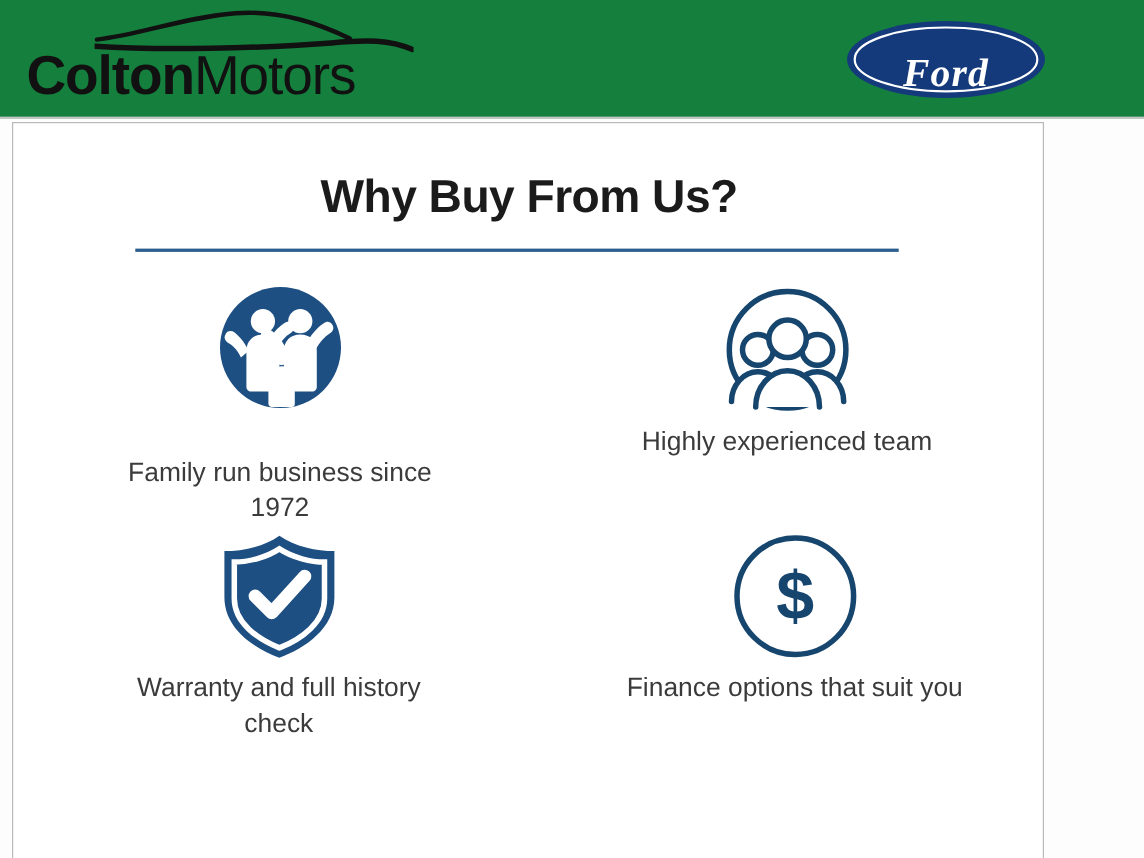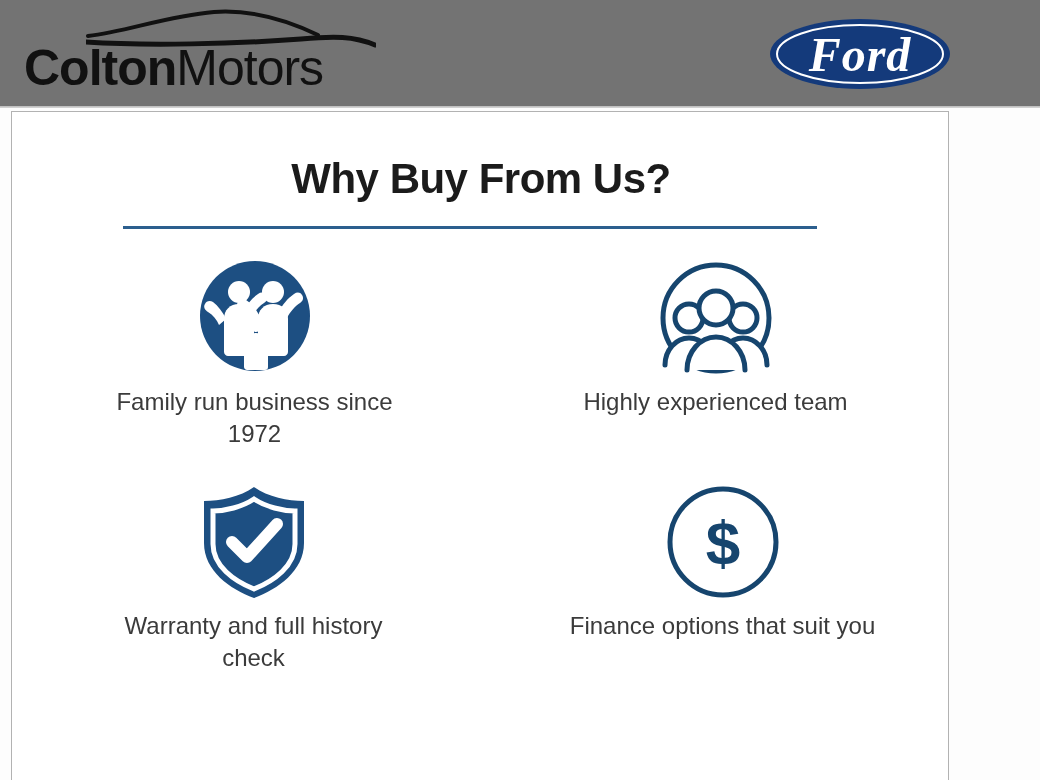--- a/index.html
+++ b/index.html
@@ -21,21 +21,21 @@
     background: #fdfdfd;
   }
 
   
   #header {
     position: absolute;
     left: 0;
     top: 0;
     width: 1040px;
     height: 108px;
-    background: #737373;
+    background: #15803d;
   }
   #header-rule {
     position: absolute;
     left: 0;
     top: 106px;
     width: 1040px;
     height: 2px;
     background: linear-gradient(to bottom, #b9b9b9, #d9d9d9);
   }
 
@@ -77,30 +77,30 @@
   #ford-logo {
     position: absolute;
     left: 768px;
     top: 17px;
     width: 184px;
     height: 74px;
   }
   #ford-script {
     position: absolute;
     left: 0;
-    top: 0;
+    top: 12px;
     width: 184px;
     height: 74px;
     display: flex;
     align-items: center;
     justify-content: center;
     font-family: "Liberation Serif", serif;
     font-style: italic;
     font-weight: 700;
-    font-size: 48px;
+    font-size: 36px;
     color: #ffffff;
     letter-spacing: 1px;
     pointer-events: none;
   }
 
   
   #content-card {
     position: absolute;
     left: 11px;
     top: 111px;
@@ -157,21 +157,21 @@
   .feature-label {
     margin-top: 10px;
     width: 320px;
     text-align: center;
     font-size: 24px;
     line-height: 32px;
     color: #3b3b3b;
     font-weight: 400;
   }
   
-  #feature-0 { padding-left: 16px; }
+  #feature-0 { padding-left: 16px; gap: 28px; }
   #feature-1 { padding-left: 14px; }
   #feature-2 { padding-left: 0px; }
   #feature-3 { padding-left: 14px; }
 </style>
 </head>
 <body>
 
 <div id="page">
 
   <div id="header">

